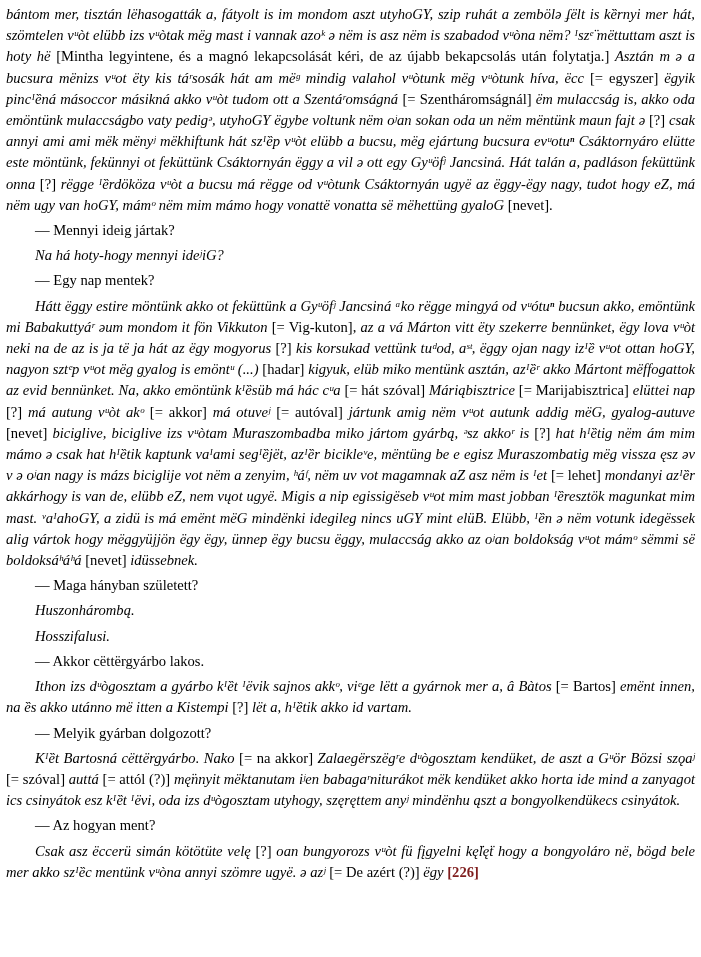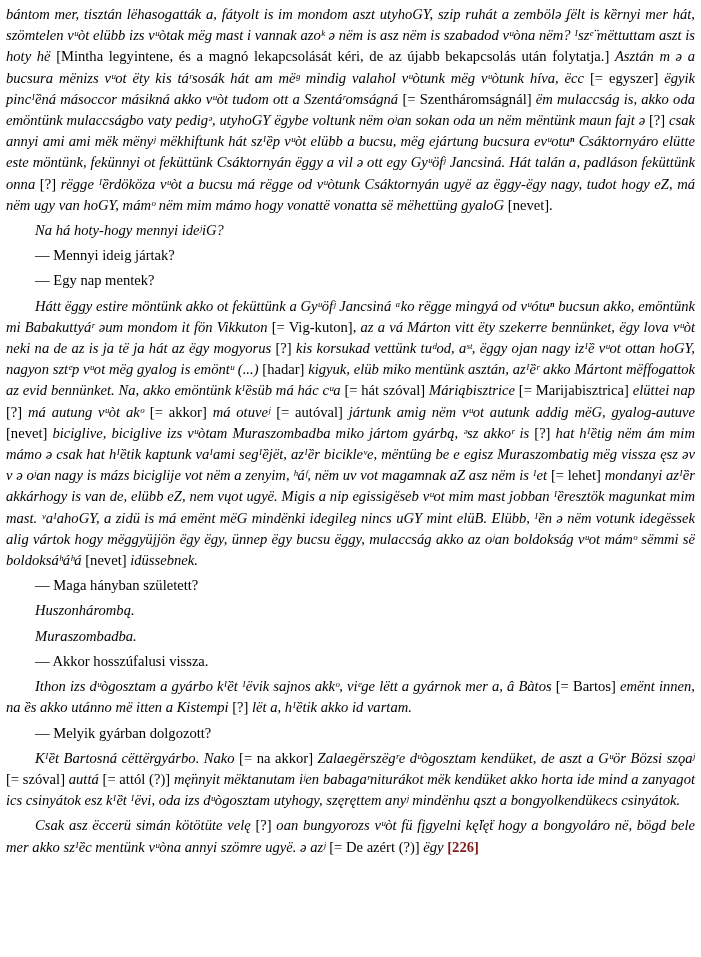--- a/index.html
+++ b/index.html
@@ -13,25 +13,26 @@
   .indent { text-indent: 29px; }
   .it { font-style: italic; }
   .rm { font-style: normal; }
   .pagenum { color: #7a0c0c; font-weight: bold; font-style: normal; }
 </style>
 </head>
 <body>
 
 <div class="page" id="page">
     <p><span class="it">bántom mer, tisztán lëhasogatták a, fátyolt is im mondom aszt utyhoGY, szip ruhát a zembö</span><span class="it">l</span><span class="it">ə ʄëlt is k</span><span class="it">ȅrnyi mer hát, szömtelen v</span><span class="it">ᵘòt elübb izs v</span><span class="it">ᵘòtak mëg mast i vannak azo</span><span class="it">ᵏ ə nëm is asz nëm is szabadod v</span><span class="it">ᵘòna nëm? </span><span class="it">ᴵszᵉ̈ mëttuttam aszt is hoty hë </span><span class="rm">[Mintha legyintene, és a magnó lekapcsolását kéri, de az újabb bekapcsolás után folytatja.] </span><span class="it">Asztán m ə a bucsura mënizs vᵘot ëty kis tá</span><span class="it">ʳsosák hát am mëᵍ mindig valahol vᵘòtunk mëg vᵘòtunk híva, ëcc </span><span class="rm">[= egyszer] </span><span class="it">ëgyik pincᴵȅná másoccor másikná akko vᵘòt tudom ott a Szentáʳomságná </span><span class="rm">[= Szentháromságnál] </span><span class="it">ëm mulaccság is, akko oda emöntünk mulaccságbo vaty pedigᵊ, utyhoGY ëgybe voltunk nëm oʲan sokan oda un nëm mëntünk maun fajt ə </span><span class="rm">[?] </span><span class="it">csak annyi ami ami mëk mënyʲ mëkhiftunk hát szᴵȅp vᵘòt elübb a bucsu, mëg ejártung bucsura evᵘotuⁿ Csáktornyáro elütte este möntünk, fekünnyi ot feküttünk Csáktornyán ëggy a vil ə ott egy Gyᵘöfʲ Jancsiná. Hát talán a, padláson feküttünk onna </span><span class="rm">[?] </span><span class="it">rëgge ᴵȅrdököza vᵘòt a bucsu má rëgge od vᵘòtunk Csáktornyán ugyë az ëggy-ëgy nagy, tudot hogy eZ, má nëm ugy van hoGY, mámᵒ nëm mim mámo hogy vonattë vonatta së mëhettüng gyaloG </span><span class="rm">[nevet].</span></p>
+    <p class="indent"><span class="rm">— Mennyi ideig jártak?</span></p>
     <p class="indent"><span class="it">Na há hoty-hogy mennyi ideʲiG?</span></p>
-    <p class="indent"><span class="rm">— Mennyi ideig jártak?</span></p>
     <p class="indent"><span class="rm">— Egy nap mentek?</span></p>
     <p class="indent"><span class="it">Hátt ëggy estire möntünk akko ot feküttünk a Gyᵘöfʲ Jancsiná ᵃko rëgge mingyá od vᵘótuⁿ bucsun akko, emöntünk mi Babakuttyáʳ əum mondom it fön Vikkuton </span><span class="rm">[= Vig-kuton], </span><span class="it">az a vá Márton vitt ëty szekerre bennünket, ëgy lova vᵘòt neki na de az is ja të ja hát az ëgy mogyorus </span><span class="rm">[?] </span><span class="it">kis korsukad vettünk tuᵈod, aˢᵗ, ëggy ojan nagy izᴵȅ vᵘot ottan hoGY, nagyon sztᵉp vᵘot mëg gyalog is emöntᵘ (...) </span><span class="rm">[hadar] </span><span class="it">kigyuk, elüb miko mentünk asztán, azᴵȅʳ akko Mártont mëffogattok az evid bennünket. Na, akko emöntünk kᴵȅsüb má hác cᵘa </span><span class="rm">[= hát szóval] </span><span class="it">Máriąbisztrice </span><span class="rm">[= Marijabisztrica] </span><span class="it">elüttei nap </span><span class="rm">[?] </span><span class="it">má autung vᵘòt akᵒ </span><span class="rm">[= akkor] </span><span class="it">má otuveʲ </span><span class="rm">[= autóval] </span><span class="it">jártunk amig nëm vᵘot autunk addig mëG, gyalog-autuve </span><span class="rm">[nevet] </span><span class="it">biciglive, biciglive izs vᵘòtam Muraszombadba miko jártom gyárbą, ᵊsz akkoʳ is </span><span class="rm">[?] </span><span class="it">hat hᴵȅtig nëm ám mim mámo ə csak hat hᴵȅtik kaptunk vaᴵami segᴵȅjët, azᴵȅr bicikleᵛe, mëntüng be e egisz Muraszombatig mëg vissza ęsz əv v ə oʲan nagy is mázs biciglije vot nëm a zenyim, ʰáᶠ, nëm uv vot magamnak aZ asz nëm is ᴵet </span><span class="rm">[= lehet] </span><span class="it">mondanyi azᴵȅr akkárhogy is van de, elübb eZ, nem vųot ugyë. Migis a nip egissigëseb vᵘot mim mast jobban ᴵȅresztök magunkat mim mast. ᵛaᴵahoGY, a zidü is má emënt mëG mindënki idegileg nincs uGY mint elüB. Elübb, ᴵȅn ə nëm votunk idegëssek alig vártok hogy mëggyüjjön ëgy ëgy, ünnep ëgy bucsu ëggy, mulaccság akko az oʲan boldokság vᵘot mámᵒ sëmmi së boldoksáʰáʰá </span><span class="rm">[nevet] </span><span class="it">idüssebnek.</span></p>
     <p class="indent"><span class="rm">— Maga hányban született?</span></p>
     <p class="indent"><span class="it">Huszonhárombą.</span></p>
-    <p class="indent"><span class="it">Muraszombadba.</span></p>
-    <p class="indent"><span class="rm">— Akkor hosszúfalusi vissza.</span></p>
+    <p class="indent"><span class="it">Hosszifalusi.</span></p>
+    <p class="indent"><span class="rm">— Akkor cëttërgyárbo lakos.</span></p>
     <p class="indent"><span class="it">Ithon izs dᵘògosztam a gyárbo kᴵȅt ᴵëvik sajnos akkᵒ, viᵉge lëtt a gyárnok mer a, â Bàtos </span><span class="rm">[= Bartos] </span><span class="it">emënt innen, na ȅs akko utánno më itten a Kistempi </span><span class="rm">[?] </span><span class="it">lët a, hᴵȅtik akko id vartam.</span></p>
     <p class="indent"><span class="rm">— Melyik gyárban dolgozott?</span></p>
     <p class="indent"><span class="it">Kᴵȅt Bartosná cëttërgyárbo. Nako </span><span class="rm">[= na akkor] </span><span class="it">Zalaegërszëgʳe dᵘògosztam kendüket, de aszt a Gᵘör Bözsi szǫaʲ </span><span class="rm">[= szóval] </span><span class="it">auttá </span><span class="rm">[= attól (?)] </span><span class="it">mę̈nnyit mëktanutam iʲen babagaʳniturákot mëk kendüket akko horta ide mind a zanyagot ics csinyátok esz kᴵȅt ᴵëvi, oda izs dᵘògosztam utyhogy, szęręttem anyʲ mindënhu ąszt a bongyolkendükecs csinyátok.</span></p>
+    <p class="indent"><span class="rm">— Az hogyan ment?</span></p>
     <p class="indent"><span class="it">Csak asz ëccerü simán kötötüte velę </span><span class="rm">[?] </span><span class="it">oan bungyorozs vᵘòt fü fįgyelni kę̈lę̈t hogy a bongyoláro në, bögd bele mer akko szᴵȅc mentünk vᵘòna annyi szömre ugyë. ə azʲ </span><span class="rm">[= De azért (?)] </span><span class="it">ëgy </span><span class="pagenum" style="color: #7f1d1d;">[226]</span></p>
   </div>
 
 </body></html>

